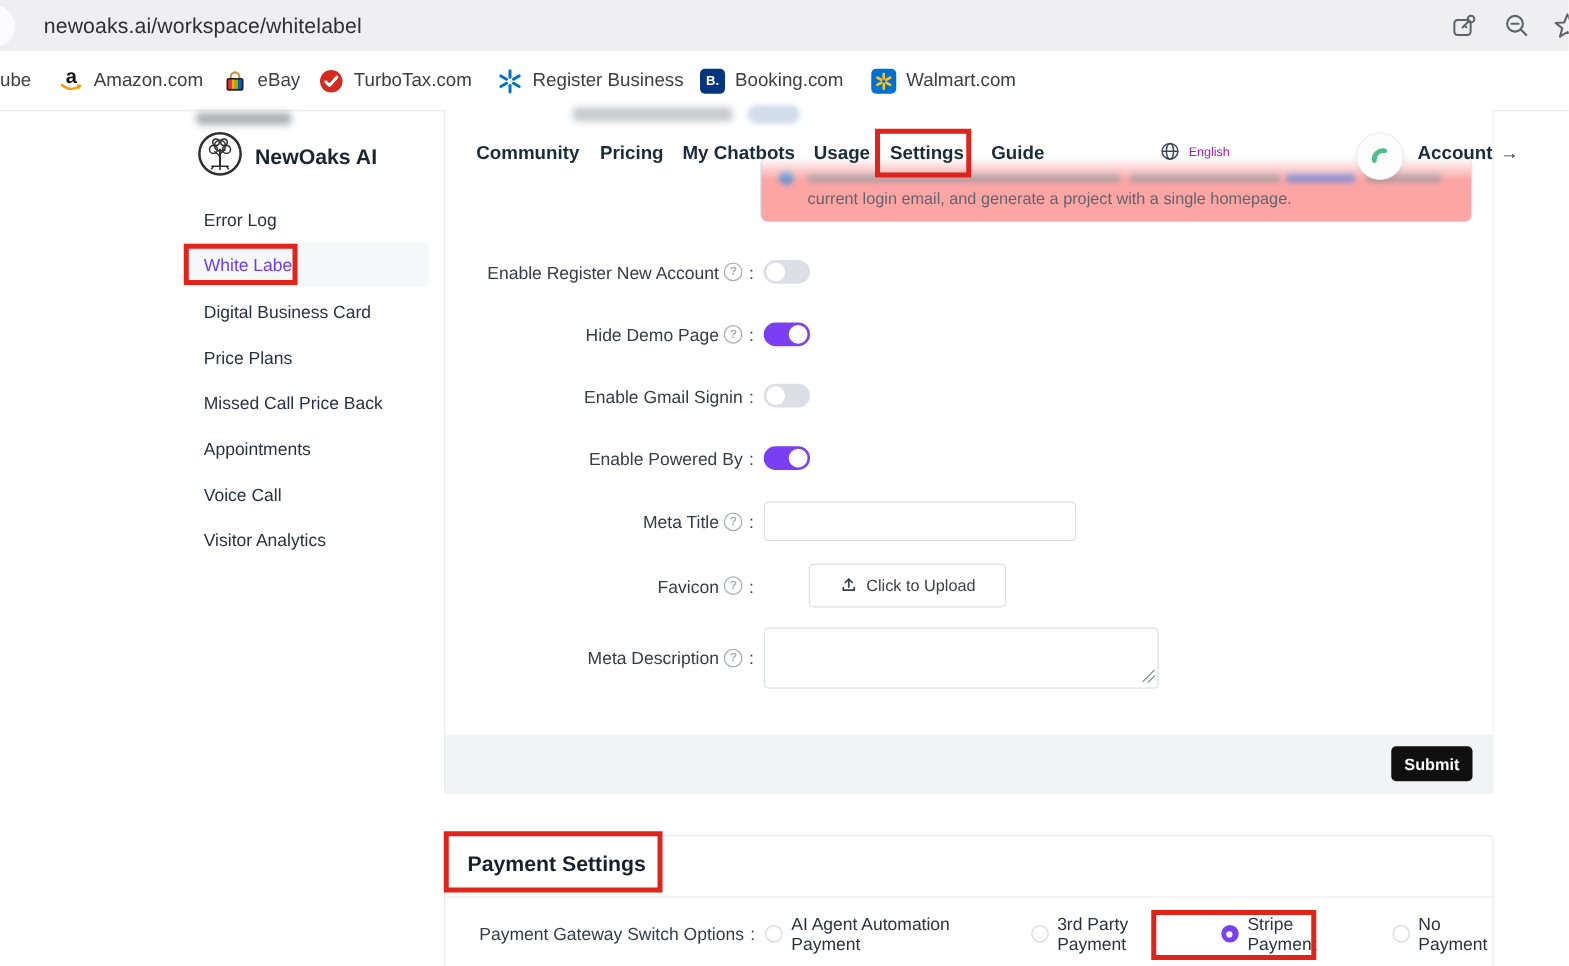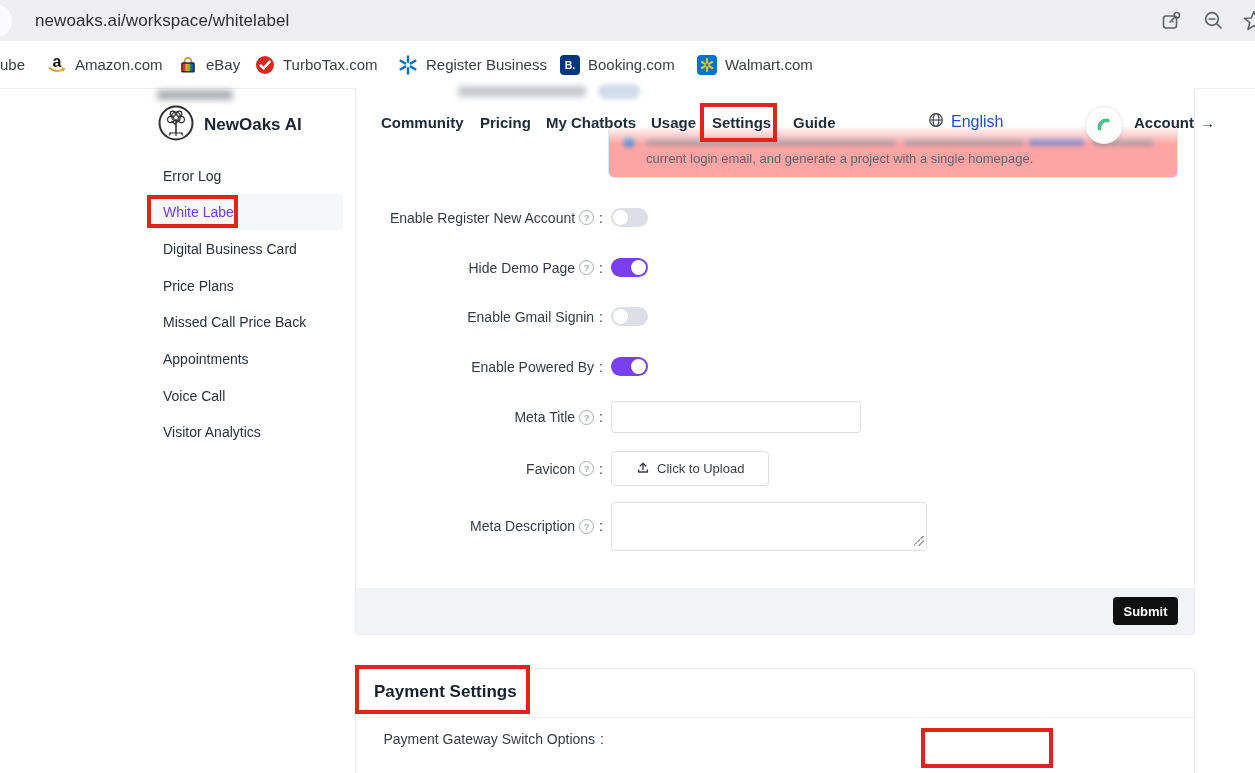--- a/index.html
+++ b/index.html
@@ -39,21 +39,21 @@
   
   .card{left:355px;top:88px;width:840px;height:547px;background:#fff;
     border:1px solid #e9eaee;border-top:none;border-radius:0 0 4px 4px;box-sizing:border-box;}
 
   .top-blur-text{left:458px;top:86px;width:128px;height:11px;border-radius:3px;
     background:#8d939b;opacity:.5;filter:blur(3px);}
   .top-blur-pill{left:598px;top:84px;width:42px;height:15px;border-radius:8px;
     background:#c7d4e6;opacity:.8;filter:blur(2px);}
 
   .nav-item{top:103px;height:38px;display:flex;align-items:center;font-size:15px;font-weight:600;color:#1c2b3a;cursor:pointer;z-index:6;}
-  .lang{top:103px;height:38px;display:flex;align-items:center;gap:7px;font-size:16px;color:#1d4ed8;z-index:6;cursor:pointer;}
+  .lang{top:103px;height:38px;display:flex;align-items:center;gap:7px;font-size:10px;color:#a21caf;z-index:6;cursor:pointer;}
   .avatar{left:1085px;top:106px;width:36px;height:36px;border-radius:50%;background:#fdfdfd;
     border:1px solid #efefef;box-shadow:0 1px 4px rgba(0,0,0,.08);display:flex;align-items:center;justify-content:center;z-index:6;cursor:pointer;}
   .account{left:1134px;top:103px;height:38px;display:flex;align-items:center;gap:6px;
     font-size:15px;font-weight:600;color:#1c2b3a;z-index:6;cursor:pointer;}
 
   
   .banner{left:608px;top:126px;width:570px;height:52px;background:#fca5a5;border:1px solid #d9e9f9;
     border-radius:6px;box-sizing:border-box;z-index:2;}
   .banner-fade{position:absolute;left:0;top:-1px;width:100%;height:18px;
     background:linear-gradient(#ffffff,rgba(255,255,255,0));border-radius:6px 6px 0 0;}
@@ -369,21 +369,21 @@
   <div class="flabel">
     <span>Meta Title</span>
     <span class="help">?</span>
     <span class="colon">:</span>
   </div>
   <div class="fctrl">
     <input class="txt-input" type="text" value="" style="">
   </div>
 </div>
 
-<div class="abs frow" style="top:451px;">
+<div class="abs frow" style="top:451px;gap:36px;">
   <div class="flabel">
     <span>Favicon</span>
     <span class="help">?</span>
     <span class="colon">:</span>
   </div>
   <div class="fctrl">
     <div class="upload-btn">
       <span>
         <svg width="14" height="14" viewBox="0 0 14 14" fill="none" stroke="#3a3f45" stroke-width="1.4" stroke-linecap="round" stroke-linejoin="round">
           <path d="M7 9.5 V3.2 M4.2 6 L7 3.2 L9.8 6"></path>
@@ -411,19 +411,37 @@
 <div class="abs submit-btn">Submit</div>
 
 <div class="abs pay-card">
   <div class="pay-title">Payment Settings</div>
   <div class="pay-divider"></div>
   <div class="pay-row">
     <div class="pay-label">
       <span>Payment Gateway Switch Options</span>
       <span class="colon">:</span>
     </div>
+    <div class="radio-group">
+      <label class="radio-opt ro1">
+        <span class="radio"></span>
+        <span>AI Agent Automation Payment</span>
+      </label>
+      <label class="radio-opt ro2">
+        <span class="radio"></span>
+        <span>3rd Party Payment</span>
+      </label>
+      <label class="radio-opt ro3">
+        <span class="radio selected"></span>
+        <span>Stripe Payment</span>
+      </label>
+      <label class="radio-opt ro4">
+        <span class="radio"></span>
+        <span>No Payment</span>
+      </label>
+    </div>
   </div>
 </div>
 
 <div class="abs anno" style="left:700px;top:103px;width:77px;height:39px;"></div>
 <div class="abs anno" style="left:147px;top:195px;width:91px;height:33px;"></div>
 <div class="abs anno" style="left:355px;top:665px;width:175px;height:49px;"></div>
 <div class="abs anno" style="left:921px;top:728px;width:132px;height:40px;"></div>
 
 </body></html>

